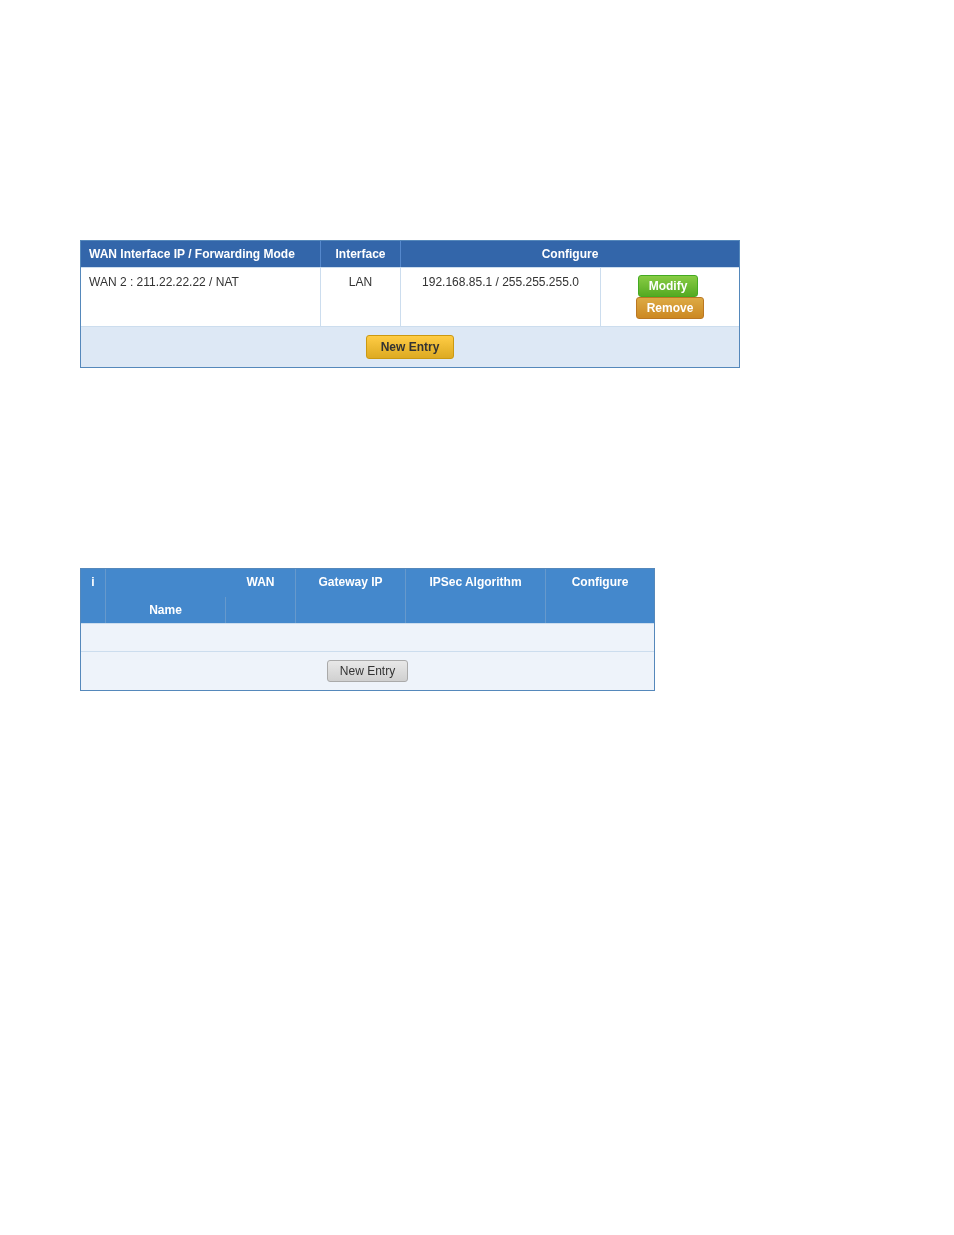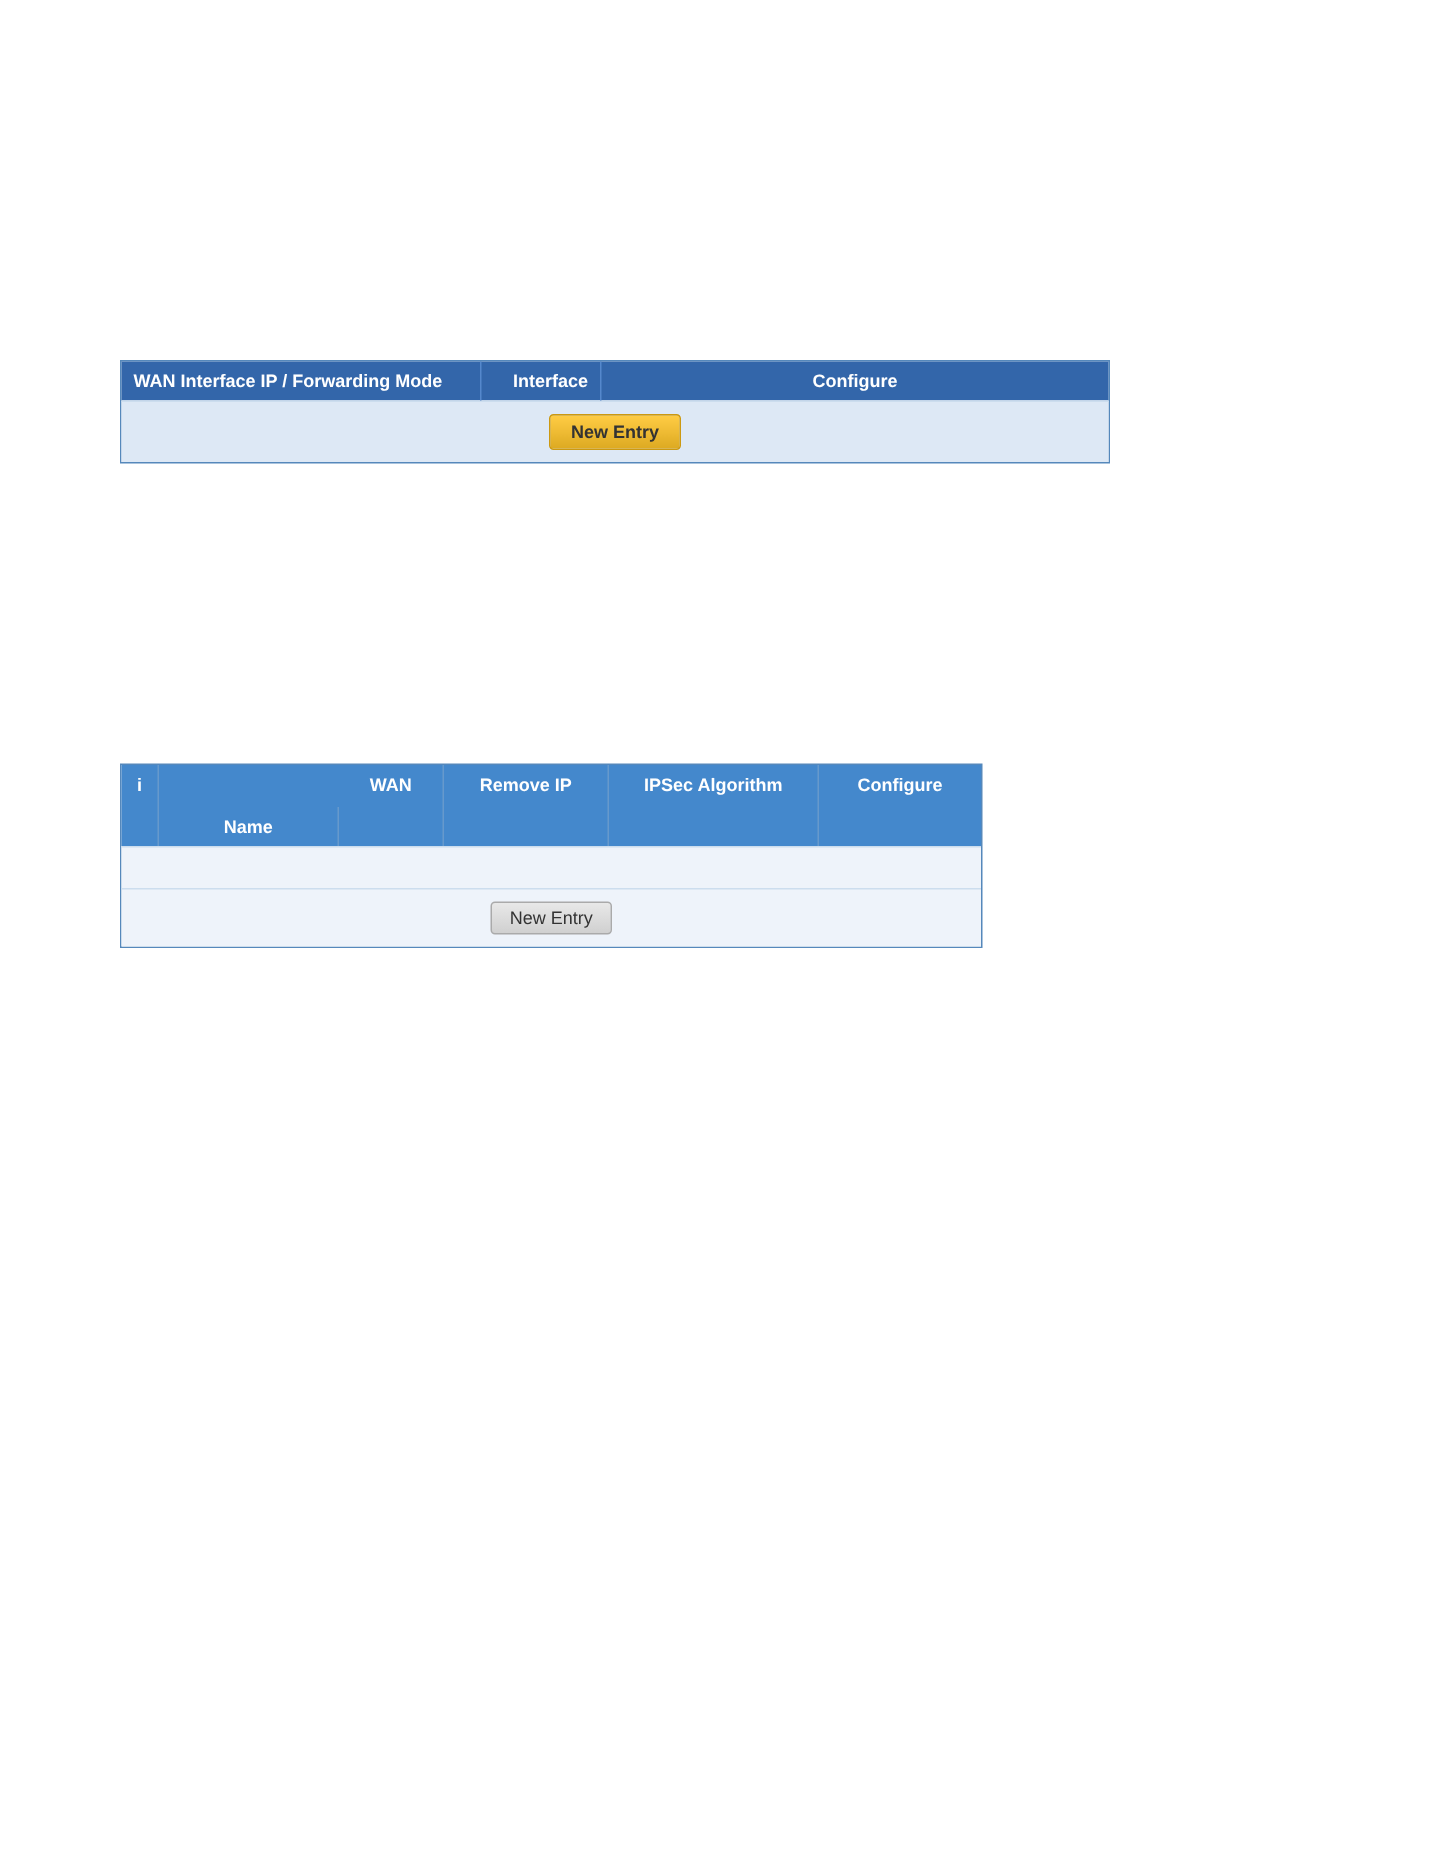--- a/index.html
+++ b/index.html
@@ -56,21 +56,20 @@
       border-right: none;
     }
 
     .col-wan-interface {
       flex: 0 0 240px;
       text-align: left;
     }
 
     .col-interface {
       flex: 0 0 80px;
-      text-align: right;
     }
 
     .col-alias-ip {
       flex: 0 0 200px;
     }
 
     .col-configure {
       flex: 1;
     }
 
@@ -222,35 +221,44 @@
 
     <div class="section-top">
       <div class="table-wrapper">
 
         <div class="table-header-row">
           <div class="table-header-cell col-wan-interface">WAN Interface IP / Forwarding Mode</div>
           <div class="table-header-cell col-interface">Interface</div>
           <div class="table-header-cell col-configure">Configure</div>
         </div>
 
+        <div class="table-data-row">
+          <div class="table-data-cell col-wan-interface align-left">WAN 2 : 211.22.22.22 / NAT</div>
+          <div class="table-data-cell col-interface">LAN</div>
+          <div class="table-data-cell col-alias-ip">192.168.85.1 / 255.255.255.0</div>
+          <div class="table-data-cell col-configure">
+            <button class="btn-modify">Modify</button>
+            <button class="btn-remove">Remove</button>
+          </div>
+        </div>
 
         <div class="table-footer-row">
           <button class="btn-new-entry-gold">New Entry</button>
         </div>
       </div>
     </div>
 
     <div class="section-bottom">
       <div class="table-wrapper-2">
 
         <div class="table-header-row-2">
           <div class="table-header-cell-2 col2-i">i</div>
           <div class="table-header-cell-2 col2-name">Name</div>
           <div class="table-header-cell-2 col2-wan">WAN</div>
-          <div class="table-header-cell-2 col2-gateway-ip">Remove IP</div>
+          <div class="table-header-cell-2 col2-gateway-ip">Gateway IP</div>
           <div class="table-header-cell-2 col2-ipsec">IPSec Algorithm</div>
           <div class="table-header-cell-2 col2-configure">Configure</div>
         </div>
 
         <div class="table-empty-row"></div>
 
         <div class="table-footer-row-2">
           <button class="btn-new-entry-plain">New Entry</button>
         </div>
       </div>

